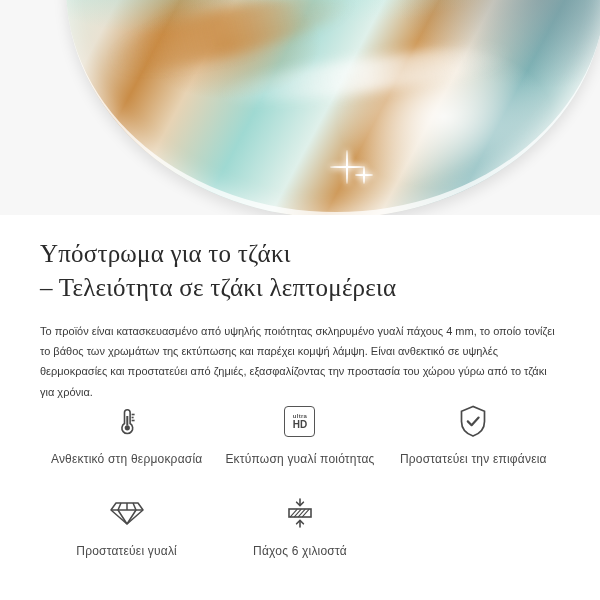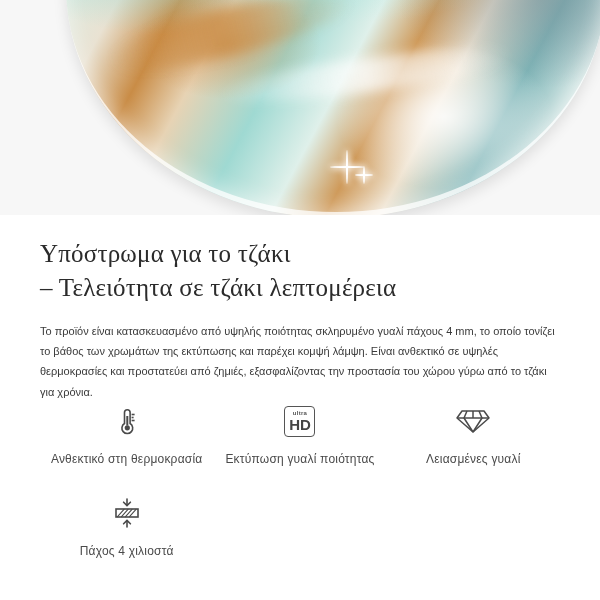--- a/index.html
+++ b/index.html
@@ -182,21 +182,21 @@
     justify-content: center;
     line-height: 1;
   }
   .ultrahd-box .u-top {
     font-size: 6px;
     font-weight: 700;
     color: #555;
     letter-spacing: .3px;
   }
   .ultrahd-box .u-bot {
-    font-size: 15px;
+    font-size: 10px;
     font-weight: 700;
     color: #444;
     margin-top: 1px;
   }
 </style>
 </head>
 <body>
 
 <div class="page">
 
@@ -238,43 +238,52 @@
     <div class="feature">
       <div class="feature-icon">
         <div class="ultrahd-box">
           <span class="u-top">ultra</span>
           <span class="u-bot">HD</span>
         </div>
       </div>
       <div class="feature-label">Εκτύπωση γυαλί ποιότητας</div>
     </div>
 
+    <div class="feature">
+      <div class="feature-icon">
+        <svg width="34" height="36" viewBox="0 0 34 36" fill="none">
+          <path d="M17 3.5 5.5 8.2v10.2c0 7.3 4.9 12.2 11.5 14.6 6.6-2.4 11.5-7.3 11.5-14.6V8.2Z" stroke="#4a4a4a" stroke-width="1.7" fill="none"></path>
+          <path d="M11.8 18.4l3.8 3.8 7-7.6" stroke="#4a4a4a" stroke-width="2.2" stroke-linecap="round" stroke-linejoin="round"></path>
+        </svg>
+      </div>
+      <div class="feature-label">Προστατεύει την επιφάνεια</div>
+    </div>
 
     <div class="feature">
       <div class="feature-icon">
         <svg width="36" height="32" viewBox="0 0 36 32" fill="none" stroke="#4a4a4a" stroke-width="1.5" stroke-linejoin="round">
           <path d="M7 6h22l5 7-16 14L2 13Z" fill="none"></path>
           <path d="M2 13h32"></path>
           <path d="M12 6 9 13l9 14"></path>
           <path d="M24 6l3 7-9 14"></path>
           <path d="M18 6v7"></path>
         </svg>
       </div>
-      <div class="feature-label">Λειασμένες γυαλί</div>
+      <div class="feature-label">Προστατεύει γυαλί</div>
     </div>
 
 
     <div class="feature">
       <div class="feature-icon">
         <svg width="38" height="34" viewBox="0 0 38 34" fill="none" stroke="#4a4a4a" stroke-width="1.6" stroke-linecap="round">
           <path d="M19 3v6"></path>
             <path d="M15.6 6.2 19 9.6l3.4-3.4"></path>
           <path d="M19 31v-6"></path>
             <path d="M15.6 27.8 19 24.4l3.4 3.4"></path>
           <rect x="8" y="13" width="22" height="8" stroke="#4a4a4a" fill="none"></rect>
           <path d="M9.5 20.6 16 13.4M13.5 20.6 20 13.4M17.5 20.6 24 13.4M21.5 20.6 28 13.4" stroke-width="1.1"></path>
         </svg>
       </div>
-      <div class="feature-label">Πάχος 4 χιλιοστά</div>
+      <div class="feature-label">Πάχος 6 χιλιοστά</div>
     </div>
 
   </div>
 </div>
 
 </body></html>

